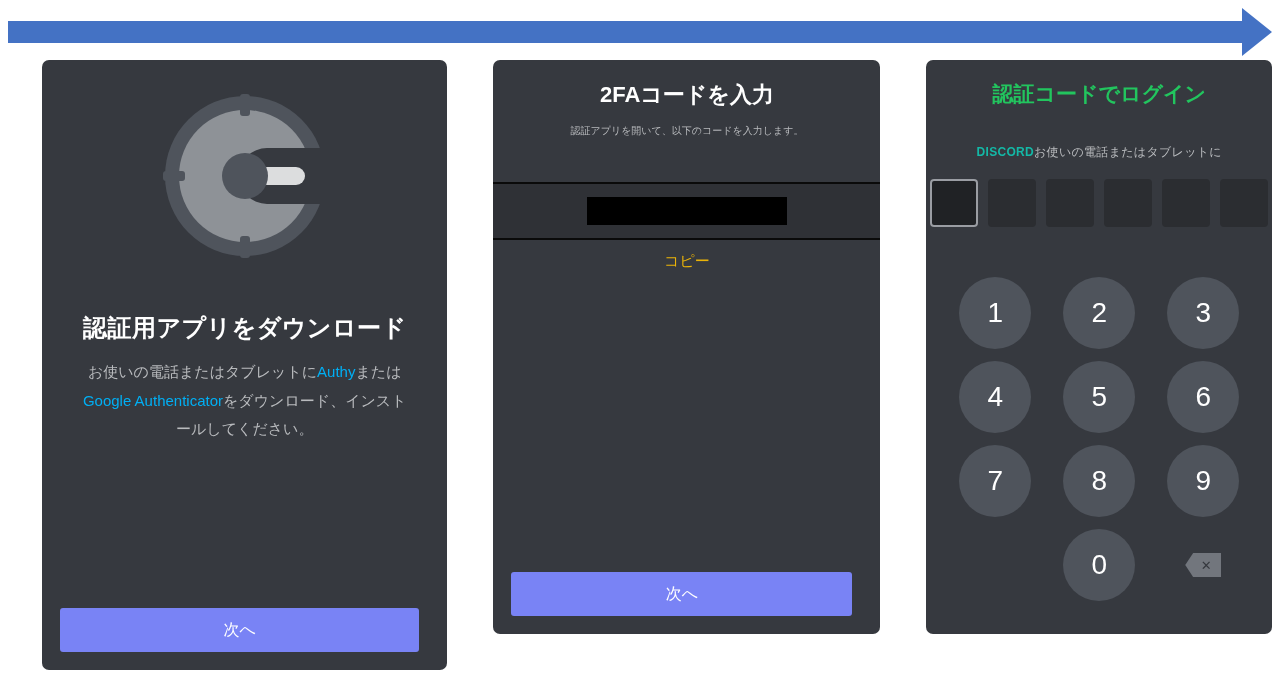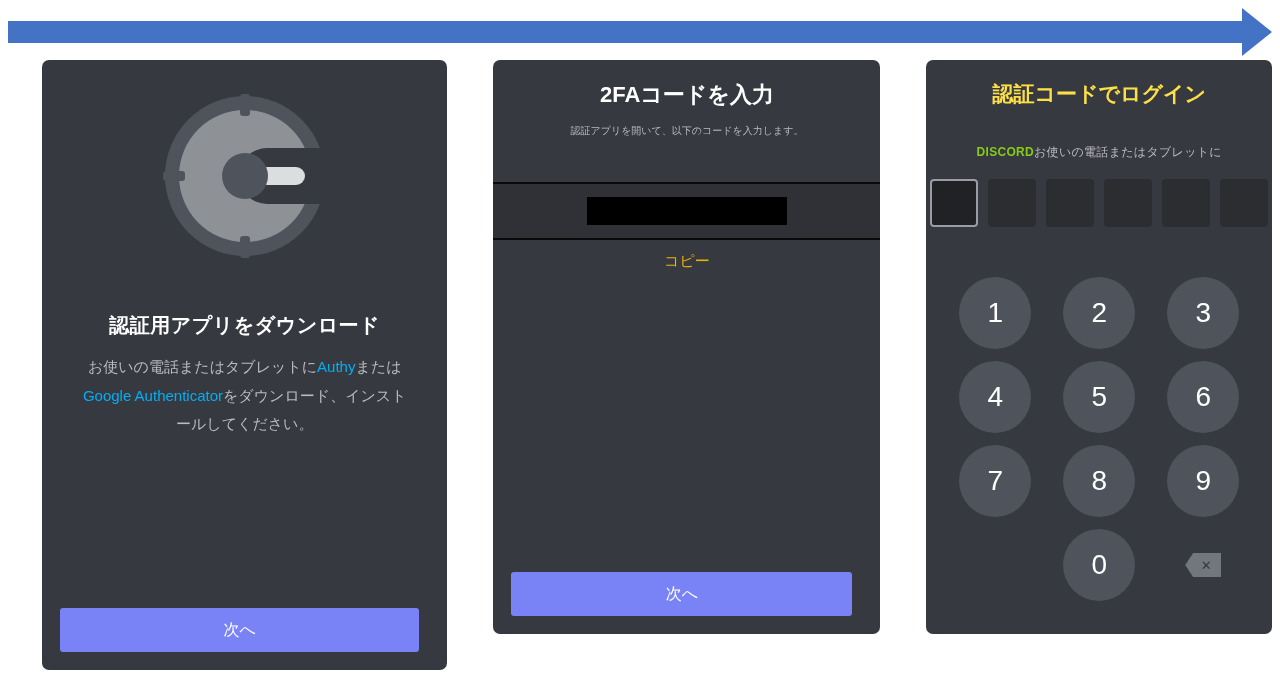--- a/index.html
+++ b/index.html
@@ -105,21 +105,21 @@
   .ga-icon .n-bot { bottom: -2px; }
   .ga-icon .notch-h {
     position: absolute; height: 10px; width: 22px;
     background: #4f545c; border-radius: 3px;
     top: 50%; margin-top: -5px;
   }
   .ga-icon .n-left { left: -2px; }
 
   #p1 h2 {
     margin-top: 46px;
-    font-size: 20px;
+    font-size: 24px;
     font-weight: 600;
     color: #ffffff;
     letter-spacing: 0.5px;
   }
   #p1 .desc {
     margin-top: 14px;
     padding: 0 40px;
     font-size: 15px;
     line-height: 1.9;
     color: #b9bbbe;
@@ -168,30 +168,30 @@
     font-size: 15px;
     color: #eab308;
     cursor: pointer;
     background: none; border: none;
   }
 
   
   #p3 { width: 375px; height: 574px; }
   #p3 h2 {
     margin-top: 20px;
-    font-size: 21px; font-weight: 600; color: #fde047;
+    font-size: 21px; font-weight: 600; color: #22c55e;
   }
   #p3 .sub {
     margin-top: 36px;
     font-size: 12px;
     color: #b9bbbe;
     text-align: center;
     letter-spacing: 0.3px;
   }
-  #p3 .sub strong { font-weight: 600; color: #84cc16; font-size: 12px; }
+  #p3 .sub strong { font-weight: 600; color: #14b8a6; font-size: 12px; }
 
   #p3 .digits {
     margin-top: 18px;
     display: flex;
     gap: 10px;
   }
   #p3 .digit {
     width: 48px; height: 48px;
     background: #2b2d31;
     border-radius: 4px;

